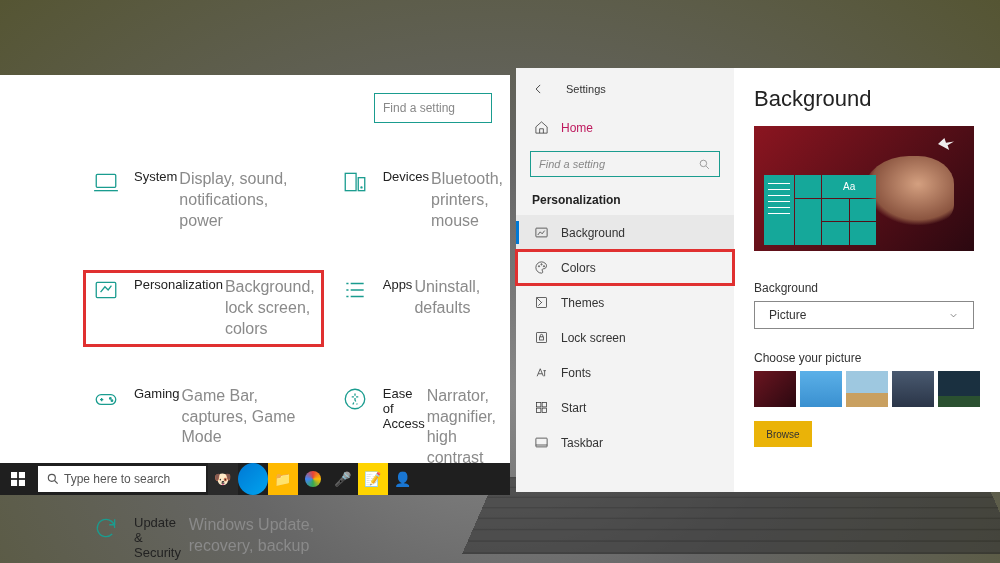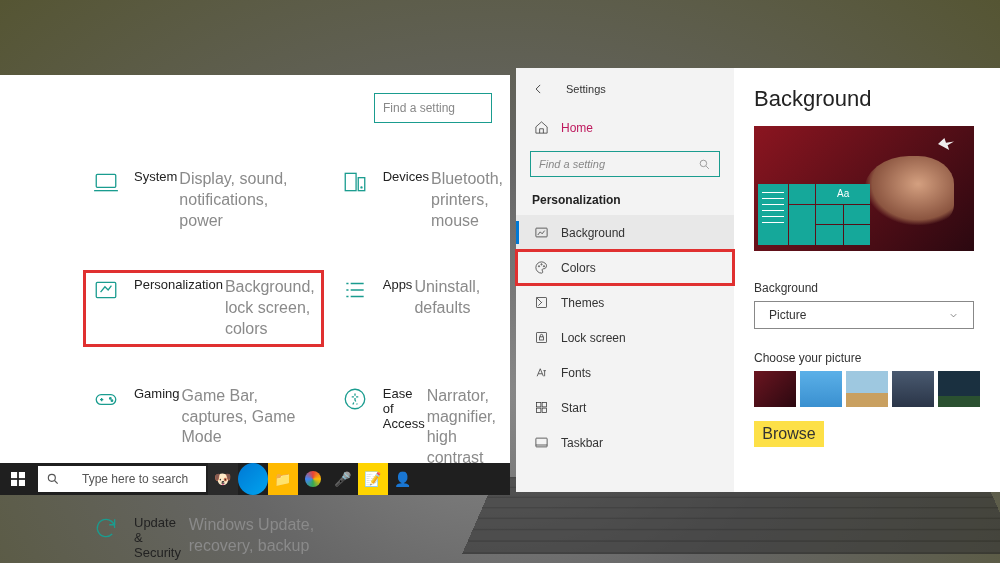--- a/index.html
+++ b/index.html
@@ -12,21 +12,21 @@
 .setting-item{display:flex;gap:14px;align-items:flex-start;padding:6px 8px}
 .setting-item.highlighted{outline:3px solid #e03030;outline-offset:-2px}
 .setting-icon{width:28px;height:26px;flex-shrink:0;color:#1a9c8f;display:flex;align-items:flex-start;justify-content:center}
 .setting-icon svg{width:26px;height:26px;stroke:#1a9c8f;fill:none;stroke-width:1.2}
 .setting-text{display:flex;flex-direction:row;gap:2px}
 .setting-title{font-size:13px;color:#222}
 .setting-desc{font-size:16px;color:#8a8a8a;line-height:1.3;max-width:140px}
 .taskbar{position:absolute;bottom:0;left:0;width:510px;height:32px;background:#1f1f1f;display:flex;align-items:center}
 .start-btn{width:36px;height:32px;display:flex;align-items:center;justify-content:center}
 .start-btn svg{width:14px;height:14px;fill:#fff}
-.search-bar{flex:0 0 168px;height:26px;background:#fff;display:flex;align-items:center;gap:22px;padding:0 8px;font-size:12px;color:#555;margin:0 2px}
+.search-bar{flex:0 0 168px;height:26px;background:#fff;display:flex;align-items:center;gap:4px;padding:0 8px;font-size:12px;color:#555;margin:0 2px}
 .search-bar svg{width:14px;height:14px;stroke:#555;fill:none;stroke-width:2}
 .tray{display:flex;height:32px}
 .tray-ic{width:30px;height:32px;display:flex;align-items:center;justify-content:center;font-size:14px}
 .window-right{position:absolute;top:68px;right:0;width:484px;height:424px;background:#fff;display:flex}
 .right-sidebar{width:218px;background:#f3f3f3;display:flex;flex-direction:column;position:relative}
 .sb-header{display:flex;align-items:center;gap:18px;padding:12px 14px;font-size:11px;color:#333}
 .back-btn{width:18px;height:18px;display:flex;align-items:center;justify-content:center;cursor:pointer}
 .back-btn svg{width:14px;height:14px;stroke:#333;fill:none;stroke-width:1.5}
 .sb-home{display:flex;align-items:center;gap:12px;padding:10px 18px;font-size:12px;color:#be185d}
 .sb-home svg{width:15px;height:15px;stroke:#333;fill:none;stroke-width:1.2}
@@ -36,37 +36,37 @@
 .sb-item{display:flex;align-items:center;gap:12px;padding:10px 18px;font-size:12px;color:#333;position:relative}
 .sb-item.selected{background:#e8e8e8}
 .sb-item.selected::before{content:"";position:absolute;left:0;top:6px;bottom:6px;width:3px;background:#0078d4}
 .sb-item.highlighted{outline:3px solid #e03030;outline-offset:-2px}
 .sb-item svg{width:15px;height:15px;stroke:#333;fill:none;stroke-width:1.2}
 .right-content{flex:1;padding:18px 20px;display:flex;flex-direction:column;overflow:hidden}
 .content-title{font-size:22px;font-weight:400;color:#222;margin-bottom:14px}
 .bg-preview{width:220px;height:125px;background:linear-gradient(135deg,#8b1520 0%,#5a0f18 50%,#2b0810 100%);position:relative;margin-bottom:30px;overflow:hidden}
 .bg-hand{position:absolute;right:20px;top:30px;width:90px;height:70px;background:radial-gradient(ellipse at 60% 40%,#d4a080 0%,#8b5540 60%,transparent 70%);border-radius:50% 40% 30% 50%}
 .bg-bird{position:absolute;right:20px;top:12px;width:16px;height:12px;background:#eee;clip-path:polygon(0 50%,40% 0,50% 40%,100% 30%,60% 60%,70% 100%,30% 70%)}
-.start-mock{position:absolute;left:4px;bottom:6px;width:112px;height:61px;display:flex}
+.start-mock{position:absolute;left:10px;bottom:6px;width:112px;height:70px;display:flex}
 .sm-tile{background:#15a89a}
 .sm-left{width:30px;display:flex;flex-direction:column;gap:1px;padding-top:6px}
 .sm-line{height:1px;background:#fff;margin:2px 4px}
 .sm-grid{flex:1;display:grid;grid-template-columns:repeat(3,1fr);grid-template-rows:repeat(3,1fr);gap:1px;margin-left:1px}
 .sm-cell{background:#15a89a;display:flex;align-items:center;justify-content:center;color:#fff;font-size:10px}
 .field-label{font-size:12px;color:#333;margin-bottom:6px}
 .dropdown{width:220px;height:28px;border:1px solid #888;display:flex;align-items:center;justify-content:space-between;padding:0 14px;font-size:12px;color:#333;margin-bottom:22px}
 .dropdown svg{width:11px;height:11px;stroke:#555;fill:none;stroke-width:1.5}
 .thumbs{display:flex;gap:4px;margin-bottom:14px}
 .thumb{width:50px;height:36px}
 .t1{background:linear-gradient(135deg,#6b1520,#2b0810)}
 .t2{background:linear-gradient(180deg,#5bb0e8,#3a90d0)}
 .t3{background:linear-gradient(180deg,#9ec8e0 60%,#c9a060 60%)}
 .t4{background:linear-gradient(180deg,#4a5a70,#2a3548)}
 .t5{background:linear-gradient(180deg,#1a3040 70%,#2a5030 70%)}
-.browse-btn{width:70px;height:26px;background:#fde047;border:none;font-size:16px;color:#333;display:flex;align-items:center;justify-content:center}
+.browse-btn{width:58px;height:26px;background:#eab308;border:none;font-size:10px;color:#333;display:flex;align-items:center;justify-content:center}
 </style>
 </head>
 <body>
 
 <div class="bg-laptop"></div>
 <div class="bg-keyboard"></div>
 
 <div class="window-left">
   <div class="search-box">
     <span>Find a setting</span>

